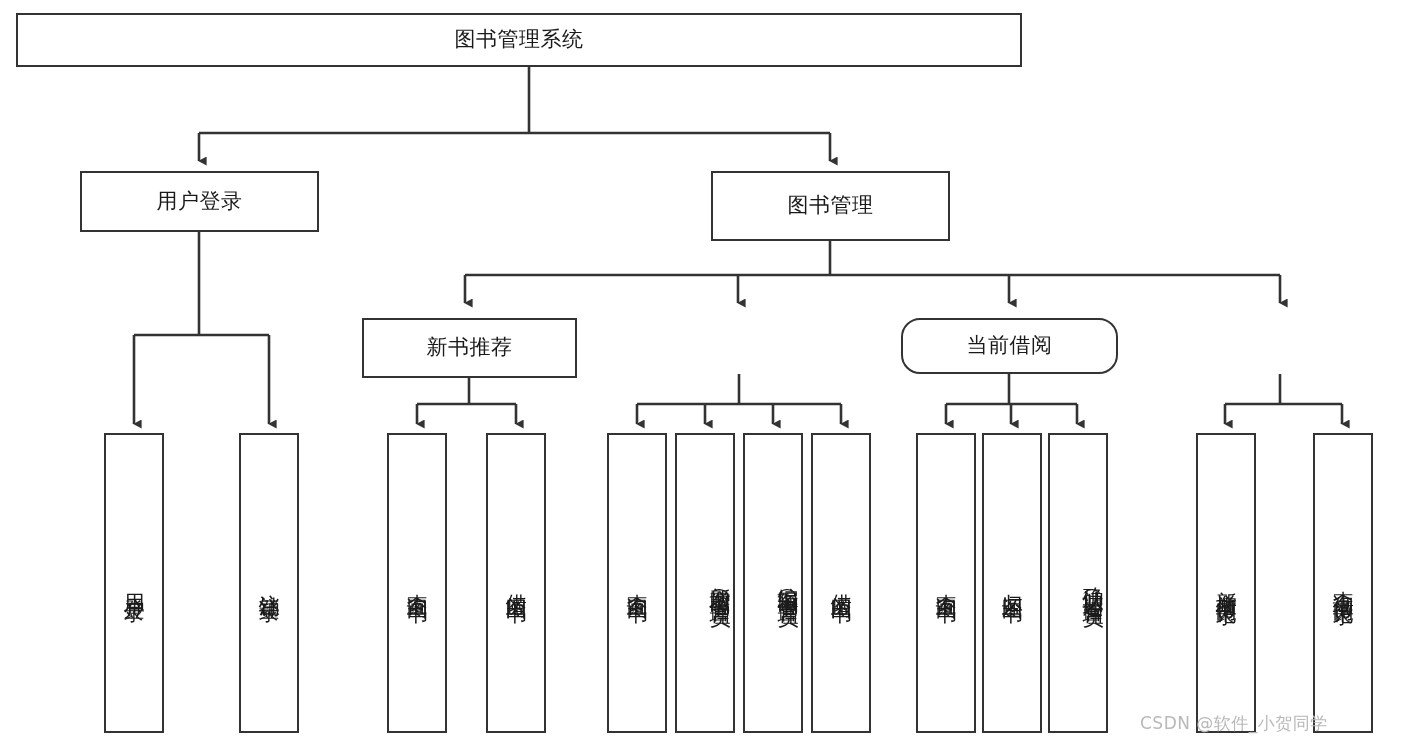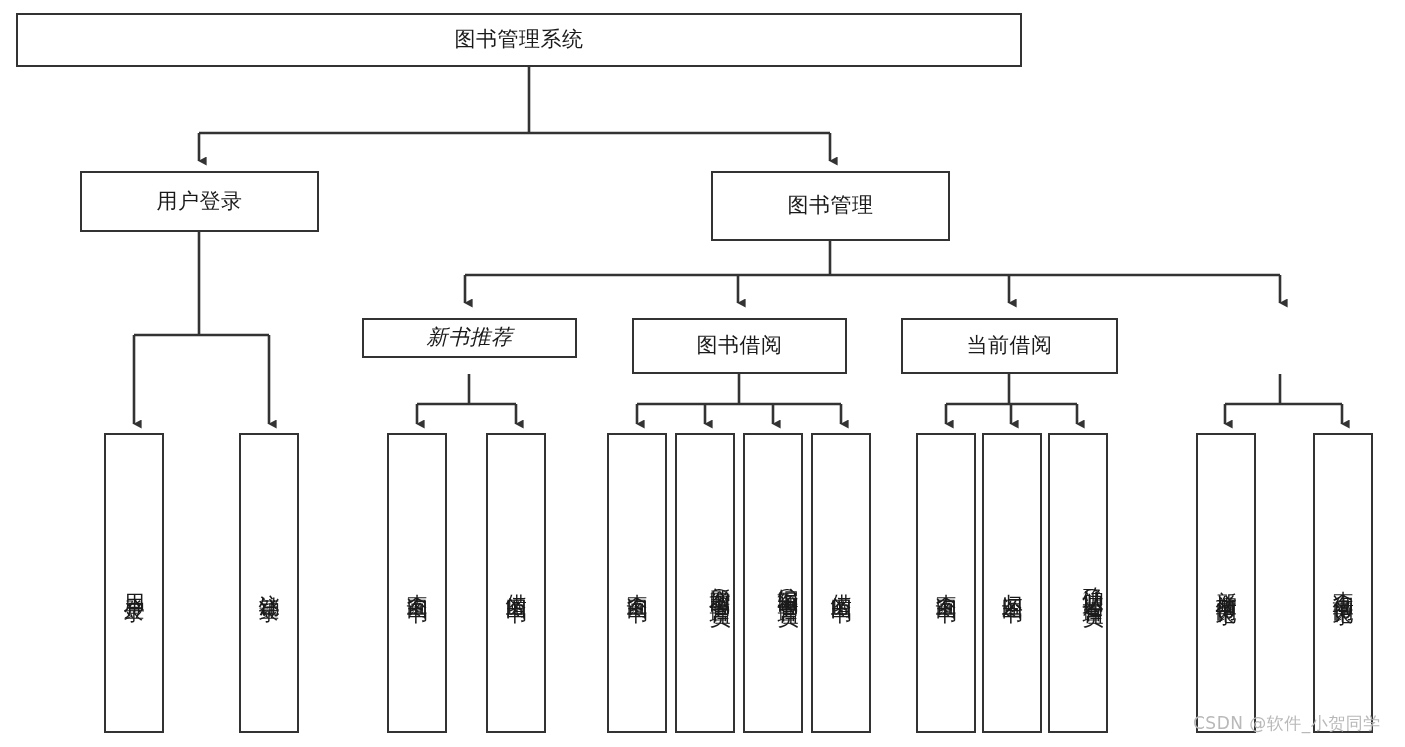--- a/index.html
+++ b/index.html
@@ -48,21 +48,21 @@
     letter-spacing: 3px;
     line-height: 1.25;
     padding: 6px 0;
   }
   .node-v.align-top {
     align-items: flex-start;
     justify-content: center;
   }
   .watermark {
     position: absolute;
-    left: 1193px;
+    left: 1140px;
     top: 712px;
     font-size: 17px;
     color: #b9b9b9;
     white-space: nowrap;
     letter-spacing: 0.5px;
     pointer-events: none;
   }
 </style>
 </head>
 <body>
@@ -126,27 +126,24 @@
     <span>图书管理系统</span>
   </div>
 
   <div class="node node-h" style="left:80px; top:171px; width:239px; height:61px;">
     <span>用户登录</span>
   </div>
   <div class="node node-h" style="left:711px; top:171px; width:239px; height:70px;">
     <span>图书管理</span>
   </div>
 
-  <div class="node node-h" style="left:362px; top:318px; width:215px; height:40px;font-style:italic;">
+  <div class="node node-h" style="left:362px; top:318px; width:215px; height:60px;">
     <span>新书推荐</span>
   </div>
-  <div class="node node-h" style="left:632px; top:318px; width:215px; height:56px;">
-    <span>图书借阅</span>
-  </div>
-  <div class="node node-h" style="left:901px; top:318px; width:217px; height:56px;">
+  <div class="node node-h" style="left:901px; top:318px; width:217px; height:56px;border-radius:19px;">
     <span>当前借阅</span>
   </div>
 
   <div class="node node-v" style="left:104px; top:433px; width:60px; height:300px;">
     <span>用户登录</span>
   </div>
   <div class="node node-v" style="left:239px; top:433px; width:60px; height:300px;">
     <span>注销登录</span>
   </div>
 

